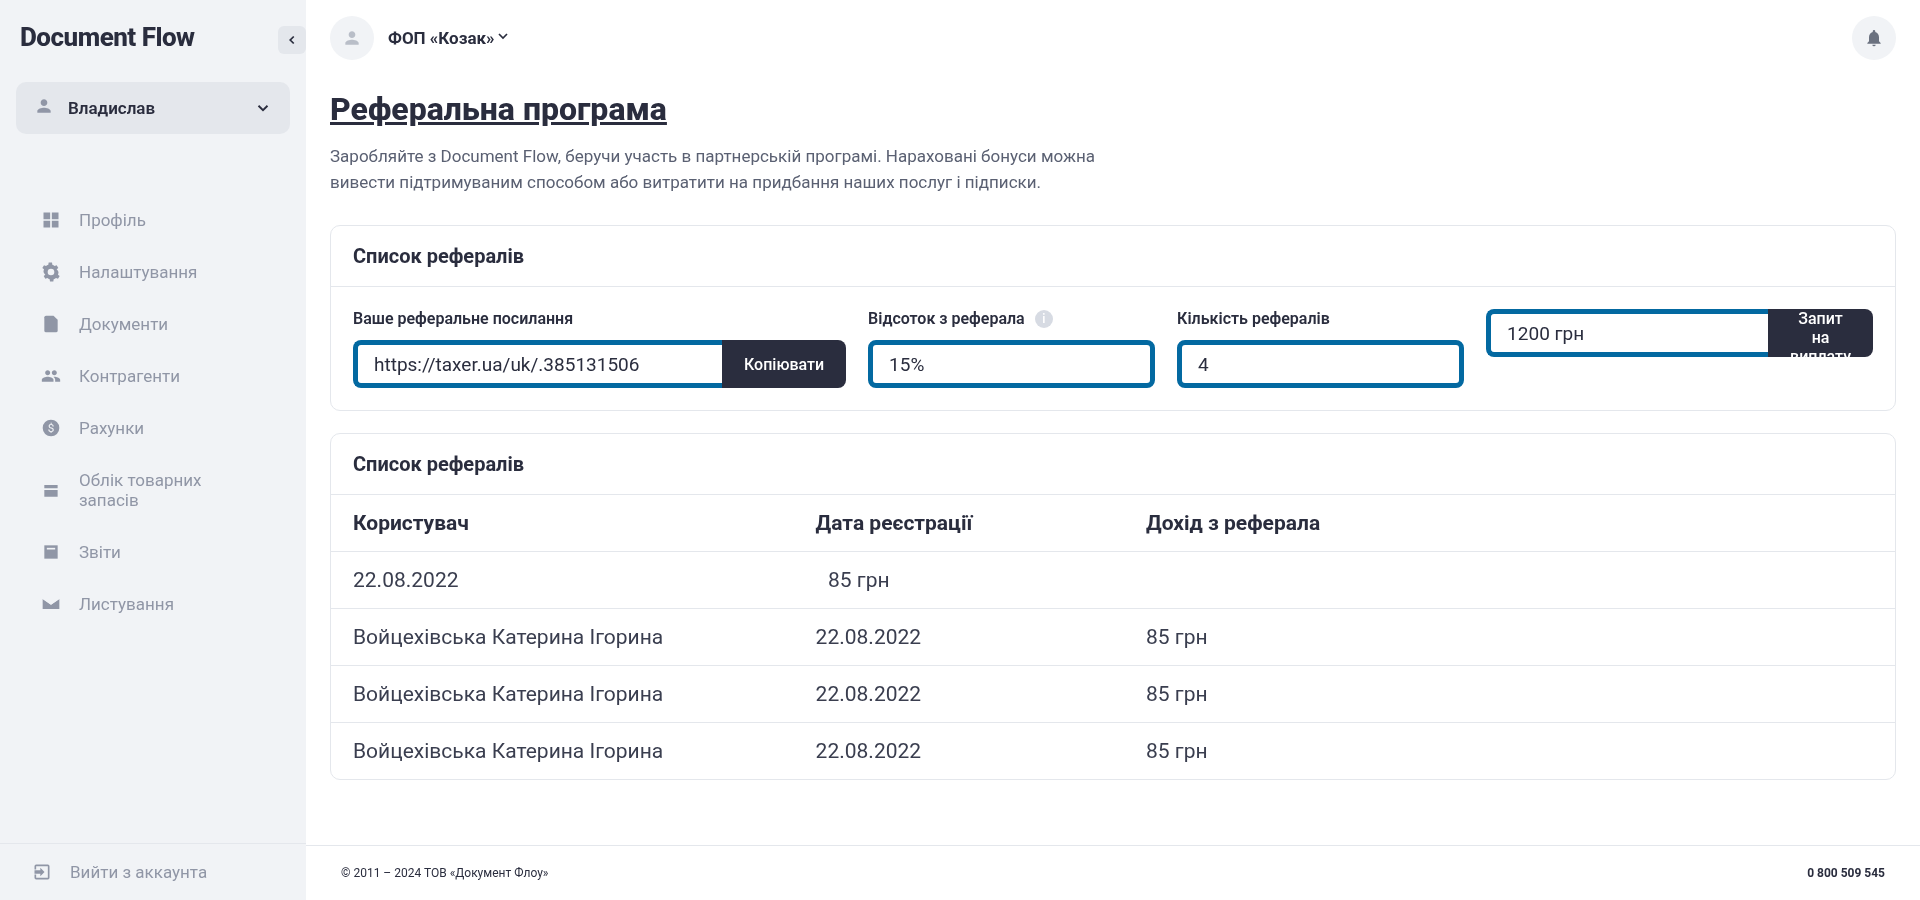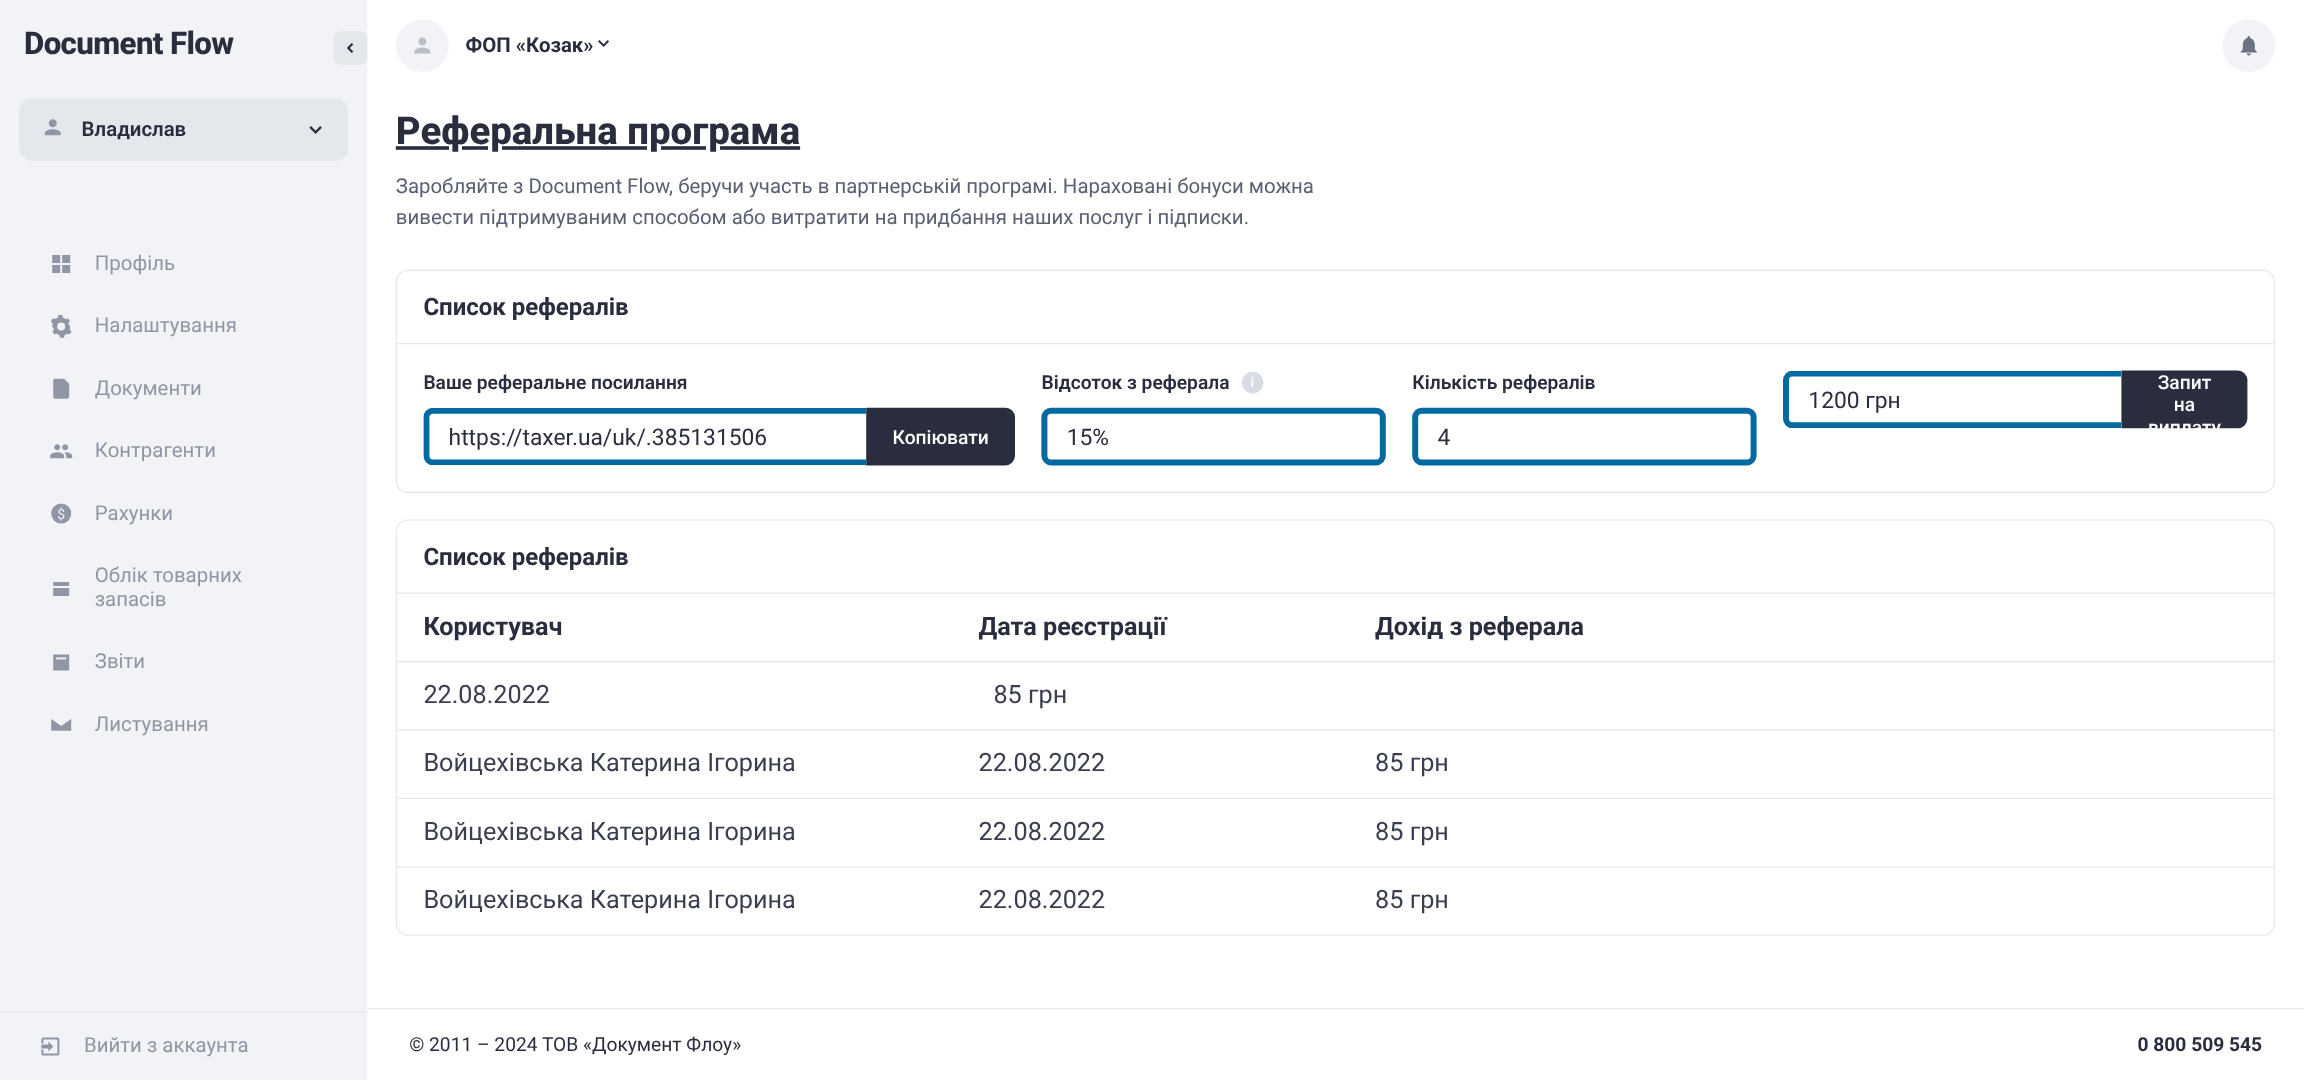--- a/index.html
+++ b/index.html
@@ -269,21 +269,21 @@
 }
 .col-user { flex: 1.4; }
 .col-date { flex: 1; }
 .col-income { flex: 2.2; }
 
 .footer {
   border-top: 1px solid #e4e7ec;
   padding: 20px 35px;
   display: flex;
   justify-content: space-between;
-  font-size: 16px;
+  font-size: 12px;
   color: #2a2d3e;
 }
 .footer .phone { font-weight: 700; }
 </style>
 </head>
 <body>
 
 <div class="app">
   <aside class="sidebar">
     <div class="sidebar-header">

